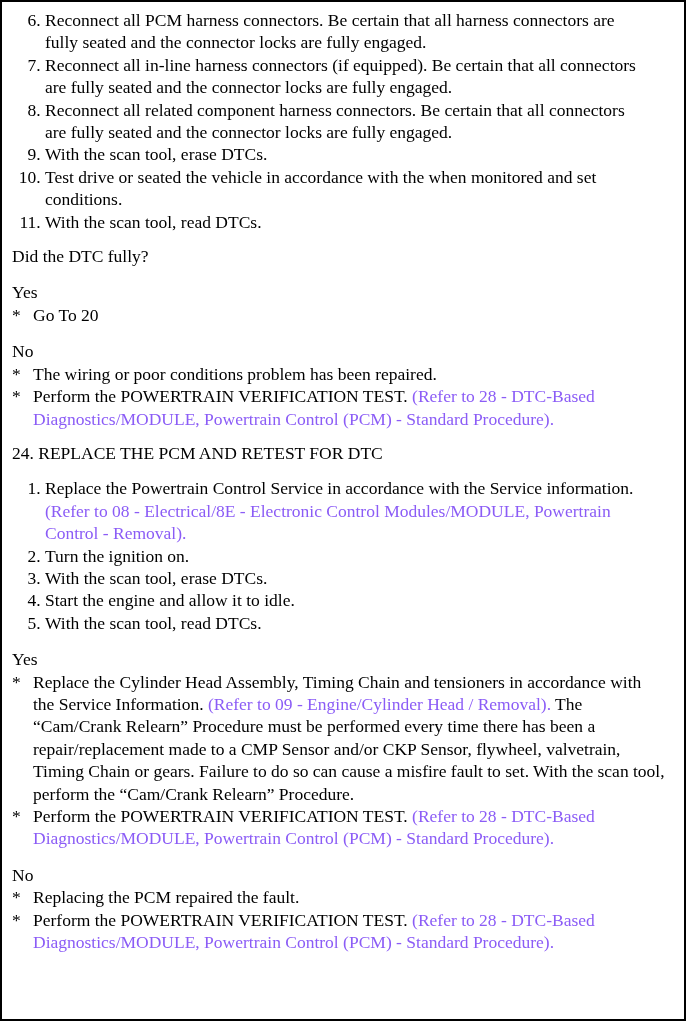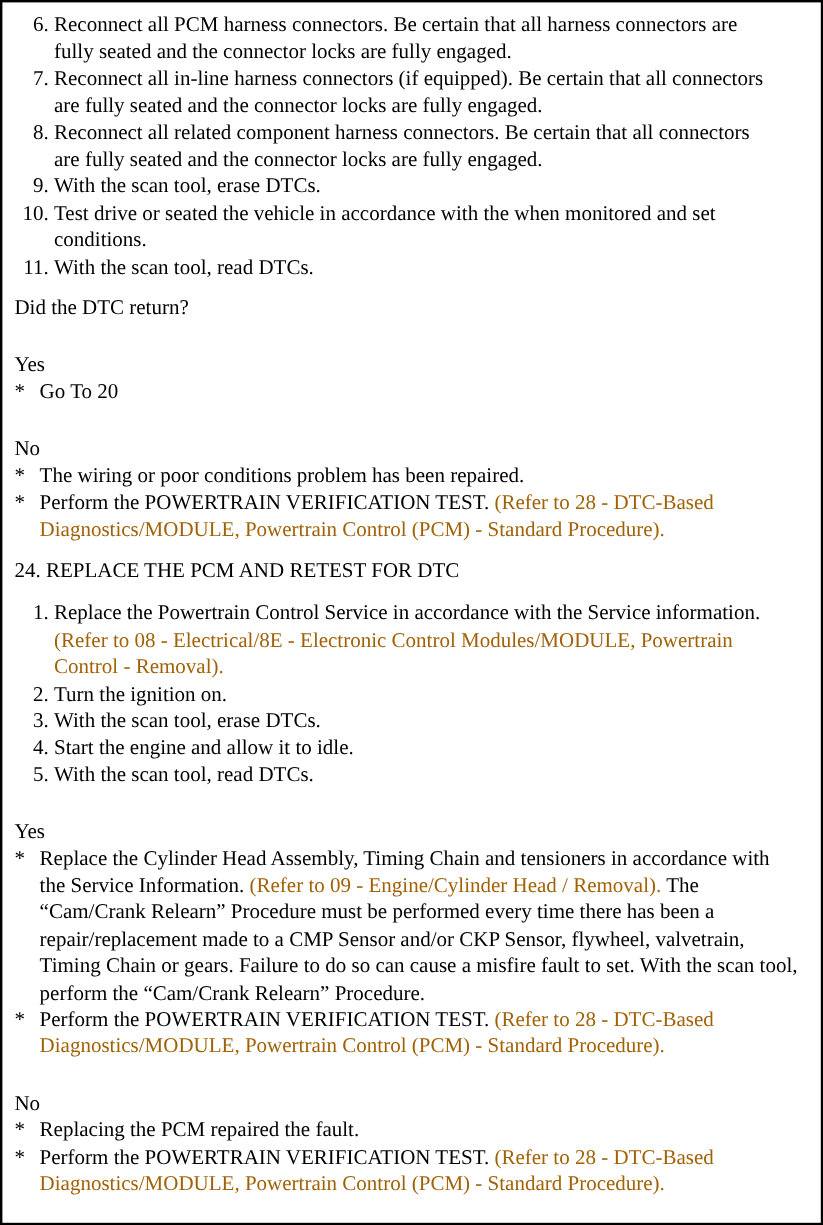--- a/index.html
+++ b/index.html
@@ -15,43 +15,43 @@
     line-height: 22.4px;
     color: #000000;
     overflow: hidden;
   }
   ol.steps {
     margin: 0 16px 12px 0;
     padding: 0 0 0 33px;
   }
   ol.steps li { margin: 0; padding: 0; }
   .para { margin: 12px 0; }
-  .yn-label { margin: 25px 0 0 0; }
+  .yn-label { margin: 14px 0 0 0; }
   .bullets { margin: 0 0 12px 0; }
   .bullet-row { display: flex; }
   .bullet-marker { width: 21px; flex: none; }
   .bullet-text { flex: 1; }
   .section-heading { margin: 6px 0 13px 0; }
-  .link { color: #a16207; }
+  .link { color: #8b5cf6; }
 </style>
 </head>
 <body>
 
 <div class="page">
 
   <ol class="steps" start="6">
     <li>Reconnect all PCM harness connectors. Be certain that all harness connectors are fully seated and the connector locks are fully engaged.</li>
     <li>Reconnect all in-line harness connectors (if equipped). Be certain that all connectors are fully seated and the connector locks are fully engaged.</li>
     <li>Reconnect all related component harness connectors. Be certain that all connectors are fully seated and the connector locks are fully engaged.</li>
     <li>With the scan tool, erase DTCs.</li>
     <li>Test drive or seated the vehicle in accordance with the when monitored and set conditions.</li>
     <li>With the scan tool, read DTCs.</li>
   </ol>
 
-  <div class="para">Did the DTC return?</div>
+  <div class="para">Did the DTC fully?</div>
 
   <div class="yn-label">Yes</div>
   <div class="bullets">
     <div class="bullet-row">
       <span class="bullet-marker">*</span>
       <span class="bullet-text">Go To 20</span>
     </div>
   </div>
 
   <div class="yn-label">No</div>

